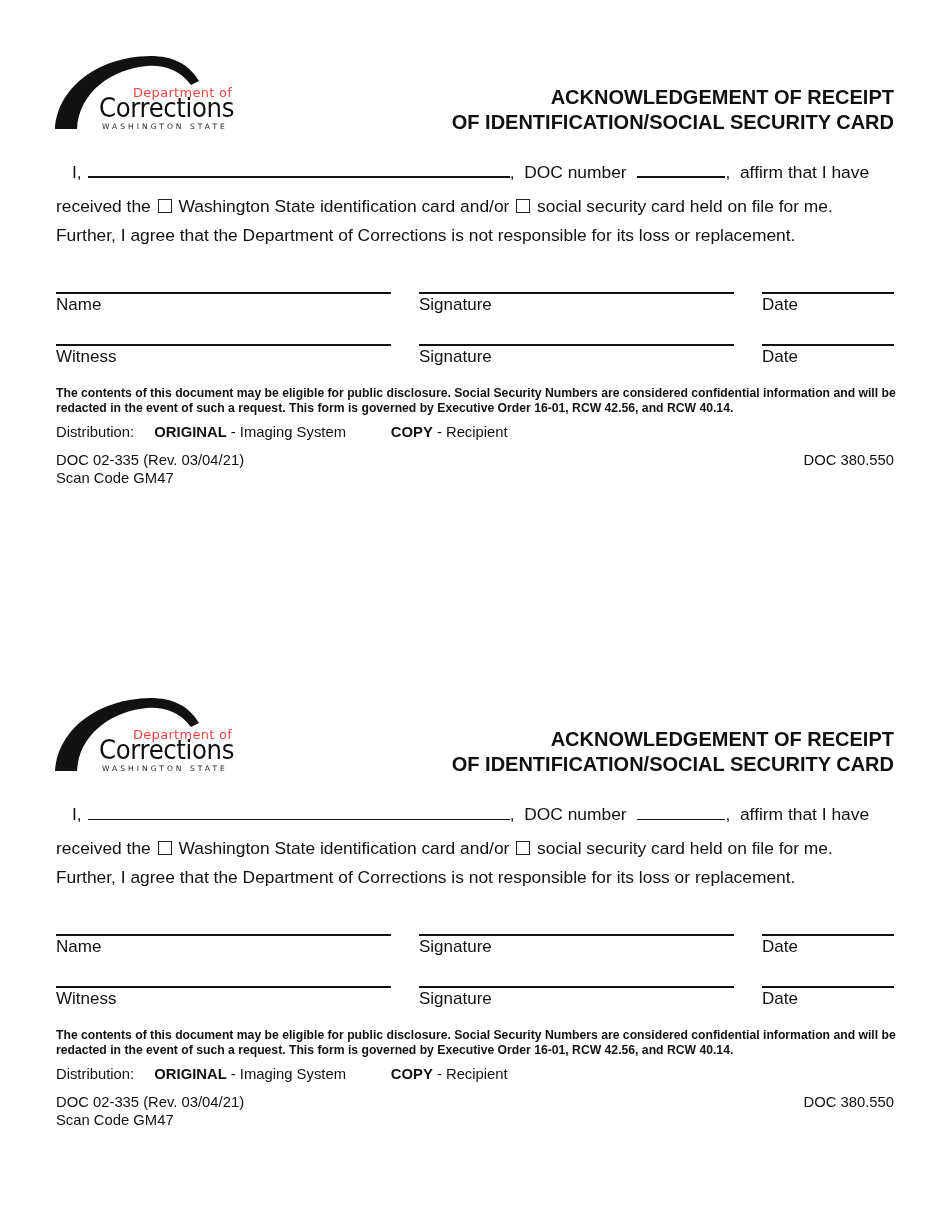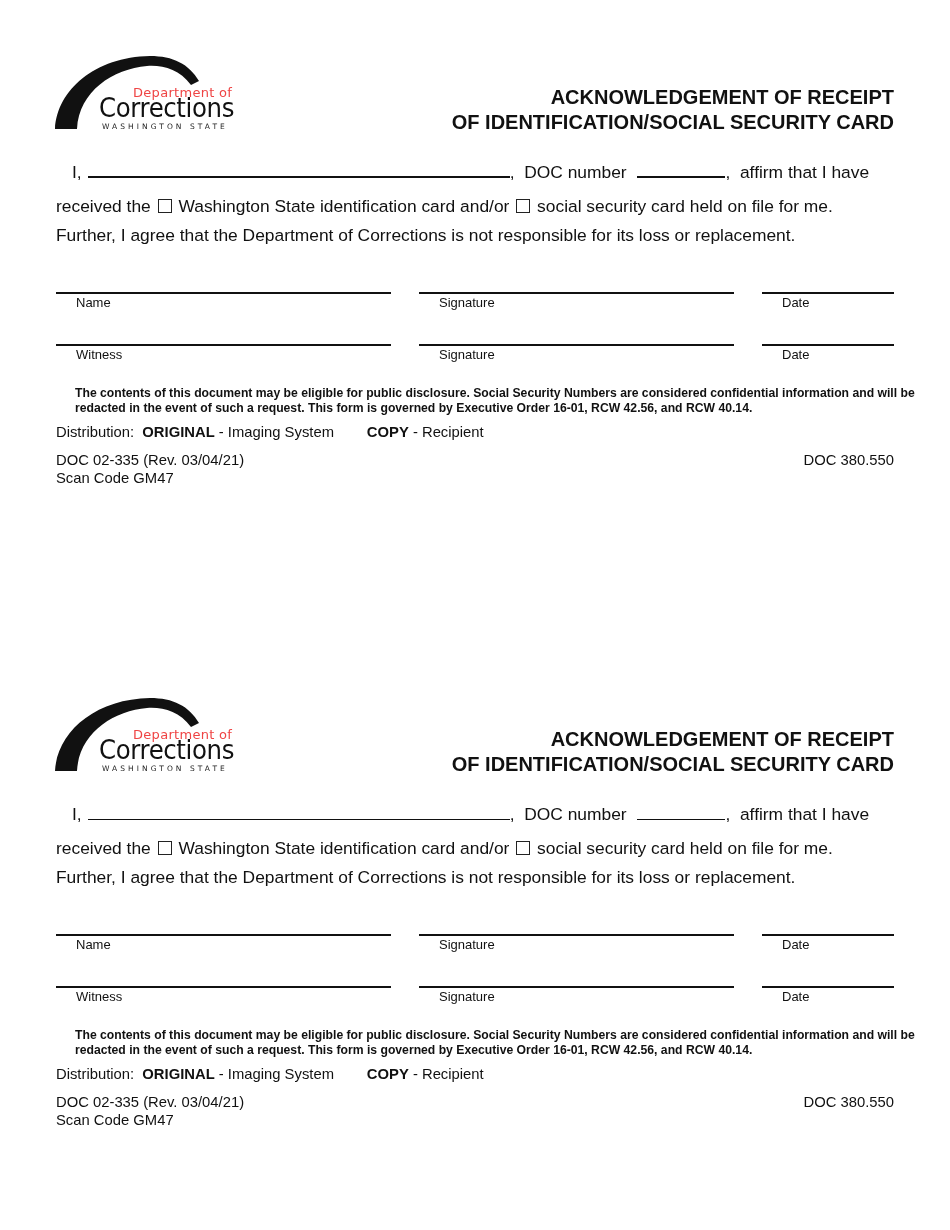--- a/index.html
+++ b/index.html
@@ -28,26 +28,26 @@
     .l2 { top: 196px; }
     .l3 { top: 225px; text-align: center; }
     .blank { display: inline-block; border-bottom: 2px solid #111; vertical-align: baseline; height: 14px; }
     .copy-2 .blank { border-bottom-width: 1px; }
     .blank-name { width: 422px; margin-left: 6px; }
     .blank-doc { width: 88px; margin-left: 6px; }
     .checkbox { display: inline-block; width: 14px; height: 14px; border: 1px solid #222; vertical-align: -1px; margin: 0 2px; box-sizing: border-box; background: #fff; cursor: pointer; }
 
     
     .sig-line { position: absolute; border-top: 2px solid #111; height: 0; }
-    .sig-label { position: absolute; font-size: 13px; color: #111; white-space: nowrap; margin-left: 20px; }
+    .sig-label { position: absolute; font-size: 17px; color: #111; white-space: nowrap; }
 
     
-    .disclosure { position: absolute; left: 56px; top: 386px; width: 840px; font-weight: bold; font-size: 12.2px; line-height: 14.5px; color: #111; margin-left: 19px; }
+    .disclosure { position: absolute; left: 56px; top: 386px; width: 840px; font-weight: bold; font-size: 12.2px; line-height: 14.5px; color: #111; }
     .distribution { position: absolute; left: 56px; top: 424px; font-size: 14.8px; color: #111; white-space: nowrap; }
-    .distribution b { font-weight: bold; }
+    .distribution b { font-weight: bold; margin-left: 12px; }
     .form-id { position: absolute; left: 56px; top: 452px; font-size: 14.8px; line-height: 17.5px; color: #111; }
     .doc-ref { position: absolute; right: 56px; top: 452px; font-size: 14.8px; color: #111; white-space: nowrap; text-align: right; }
   </style>
 </head>
 <body>
 
 <div class="form-copy copy-1">
   <div class="logo">
     <svg width="190" height="78" viewBox="0 0 190 78">
       <path d="M0,74 C2,35 40,2 95,1 C118,1 134,9 144,26 L136,30 C124,14 108,10 92,11 C58,14 24,36 22,74 Z" fill="#111"></path>

